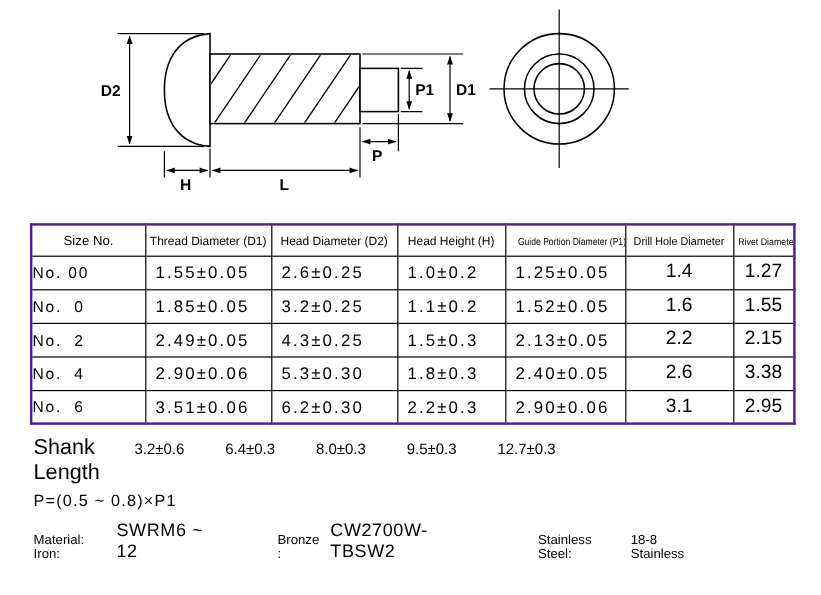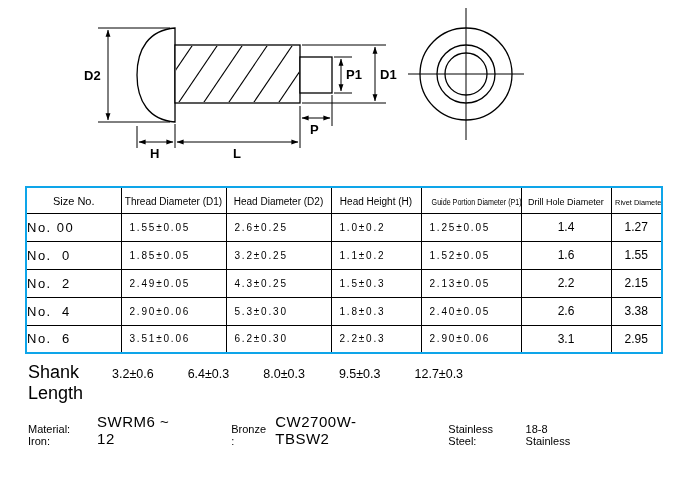--- a/index.html
+++ b/index.html
@@ -11,21 +11,21 @@
   }
   .page { position:relative; width:592px; height:496px; background:#fff; }
 
   .drawing { display:block; }
 
   table.spec {
     border-collapse:collapse;
     table-layout:fixed;
     width:636px;
     margin:4px 0 0 25px;
-    border:2px solid #0ea5e9;
+    border:2px solid #4c1d95;
   }
   .spec th, .spec td {
     border:1px solid #000;
     overflow:hidden;
     white-space:pre;
   }
   .spec th {
     height:26px;
     font-weight:normal;
     text-align:center;
@@ -33,22 +33,22 @@
   }
   .spec th span { display:inline-block; white-space:nowrap; }
   .h11 { font-size:11px; }
   .h10 { font-size:10px; }
   .h95 { font-size:9.5px; transform:scaleX(.95); transform-origin:center; }
   .sq85 { font-size:8.5px; transform:scaleX(.84); transform-origin:center; }
   .sq8  { font-size:8px;   transform:scaleX(.92); transform-origin:center; }
 
   .spec td { height:28px; }
   .spec td.size { font-size:13px; letter-spacing:1.5px; }
-  .spec td.val  { font-size:10px; letter-spacing:1.8px; padding-left:8px; }
-  .spec td.ctr  { font-size:12px; letter-spacing:0; text-align:center; }
+  .spec td.val  { font-size:14px; letter-spacing:1.8px; padding-left:8px; }
+  .spec td.ctr  { font-size:16px; letter-spacing:0; text-align:center; }
 
   .notes { margin:8px 0 0 28px; }
   .shank-row { display:flex; align-items:baseline; font-size:12.5px; }
   .shank-label { font-size:18px; width:77px; }
   .shank-val { margin-left:34px; }
   .shank-val.first { margin-left:7px; }
 
   .p-formula { margin-top:6px; font-size:13.5px; letter-spacing:1px; }
 
   .material-row { margin-top:9px; font-size:11px; display:flex; align-items:flex-end; }
@@ -199,20 +199,21 @@
 
   <div class="notes">
     <div class="shank-row">
       <span class="shank-label">Shank Length</span>
       <span class="shank-val first">3.2±0.6</span>
       <span class="shank-val">6.4±0.3</span>
       <span class="shank-val">8.0±0.3</span>
       <span class="shank-val">9.5±0.3</span>
       <span class="shank-val">12.7±0.3</span>
     </div>
+    <div class="p-formula">P=(0.5 ~ 0.8)×P1</div>
     <div class="material-row">
       <span>Material: Iron:</span>
       <span class="mat-big">SWRM6 ~ 12</span>
       <span class="mat-label">Bronze :</span>
       <span class="mat-big">CW2700W-TBSW2</span>
       <span class="mat-label">Stainless Steel:</span>
       <span class="mat-small">18-8 Stainless</span>
     </div>
   </div>
 

